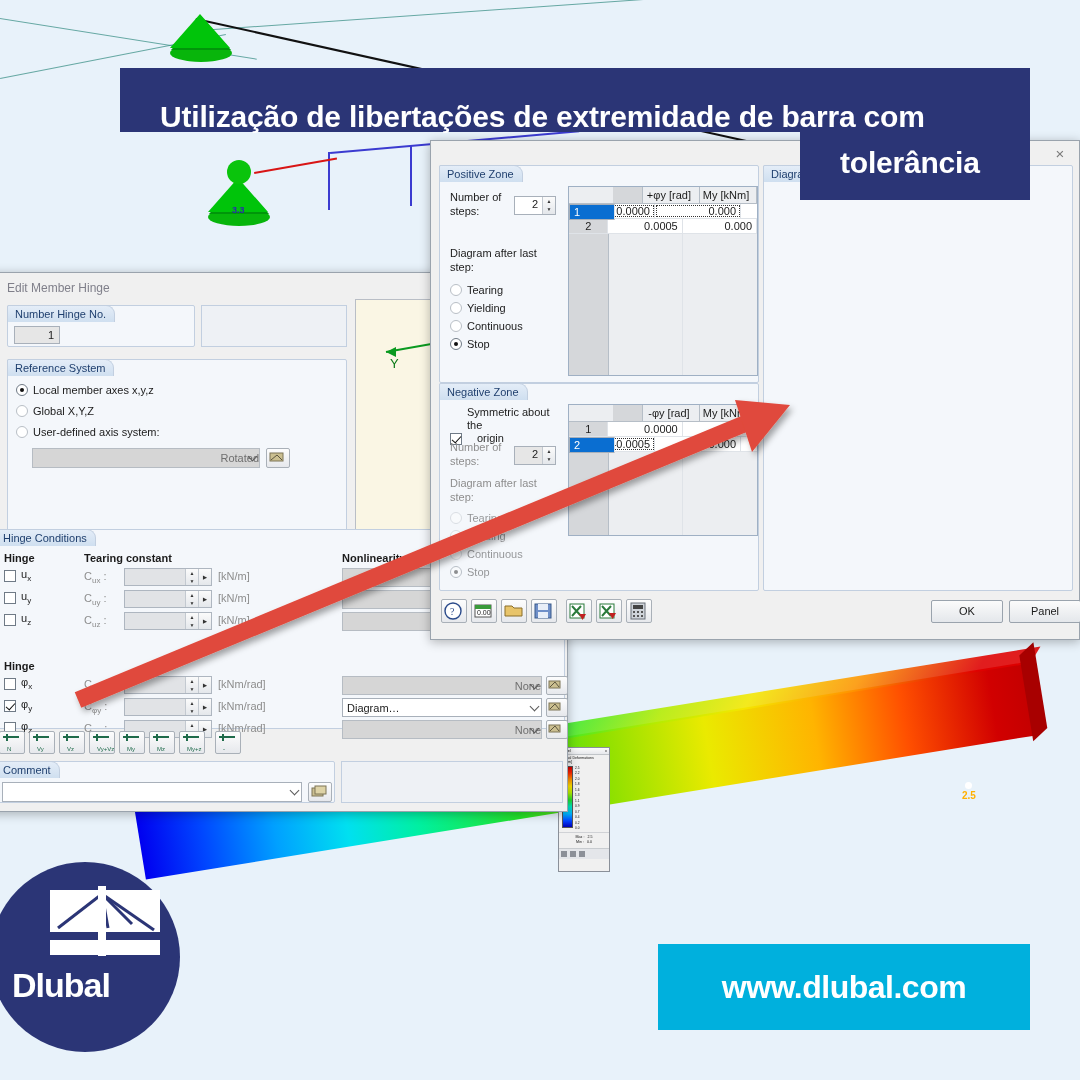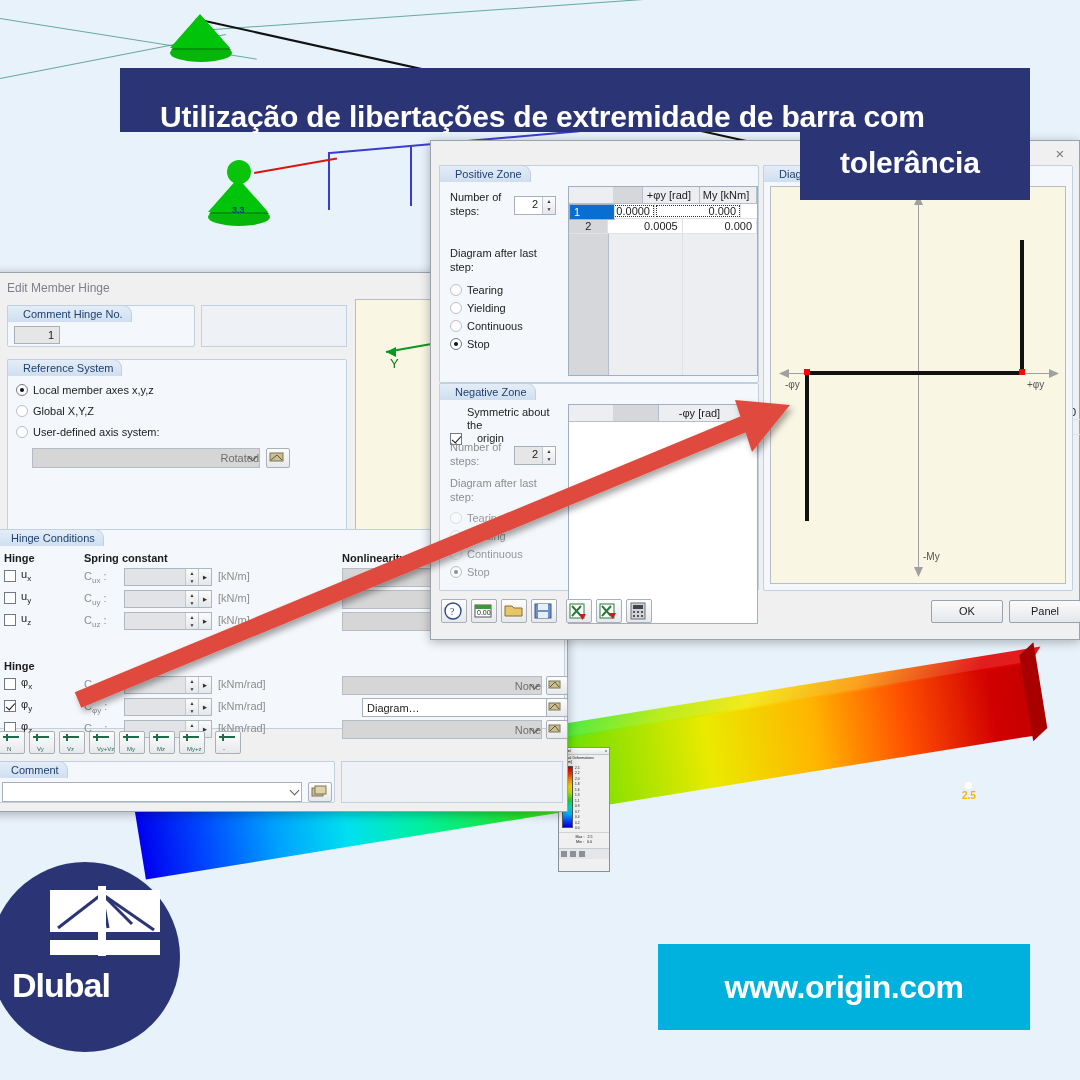--- a/index.html
+++ b/index.html
@@ -80,21 +80,21 @@
   #legend .lg-minmax { padding: 2px; line-height: 1.5; border-top: 1px solid #d0d2d6; margin-top: 2px;}
   #legend .lg-minmax div { display:flex; justify-content:center; gap:3px; }
   #legend .lg-tools { display:flex; gap:3px; padding: 2px; border-top: 1px solid #c8ccd0;
     background:#e4e6ea; }
   #legend .lg-tools i { width:6px; height:6px; display:block; background:#8c9098; }
 
   
   .dlg { position: absolute; background: #f0f0f0; border: 1px solid #9aa3ad;
     box-shadow: 0 2px 10px rgba(0,0,0,.28); font-size: 11px; color: #1b1b1b; }
   .grp { position: absolute; border: 1px solid #c2cfe0; background: #f4f7fb; border-radius: 2px; }
-  .grp > .grp-hd { position: absolute; left: -1px; top: -1px; height: 17px; padding: 2px 8px 0 15px;
+  .grp > .grp-hd { position: absolute; left: -1px; top: -1px; height: 17px; padding: 2px 8px 0 7px;
     background: linear-gradient(#e4edf8,#cfdff0); color: #1f3f6e; font-size: 11px;
     border: 1px solid #c2cfe0; border-bottom: none;
     border-top-left-radius: 2px; border-top-right-radius: 9px; }
   .lbl { position: absolute; color: #1b1b1b; }
   .dim { color: #8d8d8d; }
 
   .radio { position: absolute; display: flex; align-items: center; gap: 5px; }
   .radio .mk { width: 12px; height: 12px; border-radius: 50%; background: #fff;
     border: 1px solid #6f7a86; display: inline-block; position: relative; flex: 0 0 auto; }
   .radio.on .mk::after { content: ""; position: absolute; left: 3px; top: 3px;
@@ -260,21 +260,21 @@
     <i></i>
     <i></i>
   </div>
 </div>
 
 <div class="dlg" style="left:-12px; top:272px; width:580px; height:540px;">
 
   <div class="lbl" style="left:18px; top:8px; color:#7f7f8a; font-size:12px;">Edit Member Hinge</div>
 
   <div class="grp" style="left:18px; top:32px; width:188px; height:42px;">
-    <div class="grp-hd">Comment Hinge No.</div>
+    <div class="grp-hd">Number Hinge No.</div>
     <div class="field ro" style="left:6px; top:20px; width:46px; height:18px; text-align:right; padding:2px 5px 0 0;">
       <span>1</span>
     </div>
   </div>
   <div class="field" style="left:212px; top:32px; width:146px; height:42px; background:#eef1f5; border-color:#c2cfe0;"></div>
 
   <div class="grp" style="left:18px; top:86px; width:340px; height:180px;">
     <div class="grp-hd">Reference System</div>
 
     <div class="radio on" style="left:8px; top:24px;">
@@ -315,21 +315,21 @@
       <text x="161" y="173" font-size="9" fill="#444" font-family="Liberation Sans">z</text>
       <text x="150" y="208" font-size="13" fill="#444" font-family="Liberation Sans">M</text>
       <text x="164" y="213" font-size="9" fill="#444" font-family="Liberation Sans">z</text>
     </svg>
   </div>
 
   <div class="grp" style="left:6px; top:256px; width:570px; height:200px;">
     <div class="grp-hd">Hinge Conditions</div>
 
     <div class="lbl" style="left:8px; top:22px; font-weight:bold;">Hinge</div>
-    <div class="lbl" style="left:88px; top:22px; font-weight:bold;">Spring constant</div>
+    <div class="lbl" style="left:88px; top:22px; font-weight:bold;">Tearing constant</div>
     <div class="lbl" style="left:346px; top:22px; font-weight:bold;">Nonlinearity</div>
 
     <div id="trans-rows">
         <div class="chk" style="left: 8px; top: 38px; align-items: center;">
           <span class="mk"></span>
       <span>u<sub style="font-size:8px">x</sub></span>
         </div>
         <div class="lbl dim" style="left: 88px; top: 40px;">C<sub style="font-size:8px">ux</sub> :</div>
         <div class="spin" style="left: 128px; top: 38px; width: 88px; height: 18px; background: rgb(225, 227, 230); border-color: rgb(174, 182, 192);">
           <span class="v"></span>
@@ -435,21 +435,21 @@
           <span class="v"></span>
           <span class="ar">
             <b>▲</b>
             <b>▼</b>
           </span>
       <span class="ar">
             <b>▶</b>
           </span>
         </div>
         <div class="lbl dim" style="left: 222px; top: 170px;">[kNm/rad]</div>
-        <div class="sel" style="left: 366px; top: 168px; width: 200px; height: 19px;">
+        <div class="sel" style="left: 346px; top: 168px; width: 200px; height: 19px;">
           <span>Diagram…</span>
       <span class="cv"></span>
         </div>
         <div class="tbtn" style="left: 550px; top: 168px; width: 22px; height: 19px;"><svg width="18" height="15" viewBox="0 0 18 15">
       <rect x="2" y="4" width="11" height="7" fill="#cbbf90" stroke="#7d7456"></rect>
       <path d="M3 10 L8 5 L12 10" fill="none" stroke="#5d5640"></path>
           </svg></div>
         <div class="chk" style="left: 8px; top: 190px; align-items: center;">
           <span class="mk"></span>
       <span>φ<sub style="font-size:8px">z</sub></span>
@@ -634,21 +634,21 @@
         <div class="radio off" style="left: 10px; top: 164px; opacity: 0.45;">
           <span class="mk"></span>
       <span>Continuous</span>
         </div>
         <div class="radio on" style="left: 10px; top: 182px; opacity: 0.45;">
           <span class="mk"></span>
       <span>Stop</span>
         </div>
       </div>
 
-    <div class="tbl" style="left:128px; top:20px; width:190px; height:220px; display:flex; flex-direction:row;gap:32px;">
+    <div class="tbl" style="left:128px; top:20px; width:190px; height:132px; display:flex; flex-direction:column;">
       <div class="hdr">
         <div class="c0" style="background:#d5d7da;"></div>
         <div class="c1" style="text-align:center;">-φy [rad]</div>
         <div class="c2" style="text-align:center;">My [kNm]</div>
       </div>
       <div id="neg-rows">
           <div class="row">
             <div class="c0">1</div>
       <div class="c1">0.0000</div>
       <div class="c2">0.000</div>
@@ -662,39 +662,20 @@
       <div class="fillrow">
         <div class="f0"></div>
           <div class="f1"></div>
           <div class="f2"></div>
       </div>
     </div>
   </div>
 
   <div class="grp" style="left:332px; top:24px; width:310px; height:426px;">
     <div class="grp-hd">Diagram</div>
-    <div id="chart" style="left:6px; top:20px; width:296px; height:398px;">
-      <div class="ax" style="left:147px; top:12px; width:1px; height:374px;"></div>
-      <div class="ax" style="left:12px; top:186px; width:272px; height:1px;"></div>
-      <svg width="296" height="398" style="position:absolute; left:0; top:0;">
-        <polygon points="147.5,8 143,18 152,18" fill="#a0a0a0"></polygon>
-        <polygon points="147.5,390 143,380 152,380" fill="#a0a0a0"></polygon>
-        <polygon points="8,186.5 18,182 18,191" fill="#a0a0a0"></polygon>
-        <polygon points="288,186.5 278,182 278,191" fill="#a0a0a0"></polygon>
-      </svg>
-
-      <div class="curve" style="left:34px; top:184px; width:218px; height:4px;"></div>
-      <div class="curve" style="left:249px; top:53px; width:4px; height:133px;"></div>
-      <div class="curve" style="left:34px; top:186px; width:4px; height:148px;"></div>
-      <div class="pt" style="left:33px; top:182px;"></div>
-      <div class="pt" style="left:248px; top:182px;"></div>
-      <div class="axlab" style="left:14px; top:192px;">-φy</div>
-      <div class="axlab" style="left:256px; top:192px;">+φy</div>
-      <div class="axlab" style="left:152px; top:364px;">-My</div>
-    </div>
   </div>
 
   <div id="diag-toolbar" style="position:absolute; left:10px; top:458px; height:26px;"><div class="tbtn" style="position: relative; display: inline-block; width: 26px; height: 24px; margin-right: 4px; vertical-align: top;"><svg width="22" height="22" viewBox="0 0 22 22">
           <circle cx="11" cy="11" r="8" fill="#fff" stroke="#2a4a8a" stroke-width="1.4"></circle>
           <text x="8" y="15" font-size="10" fill="#2a4a8a" font-family="Liberation Serif">?</text>
         </svg></div><div class="tbtn" style="position: relative; display: inline-block; width: 26px; height: 24px; margin-right: 4px; vertical-align: top;"><svg width="22" height="22" viewBox="0 0 22 22">
           <rect x="3" y="5" width="16" height="12" fill="#fff" stroke="#555"></rect>
           <rect x="3" y="5" width="16" height="4" fill="#3a9a3a"></rect>
           <text x="5" y="15" font-size="7" fill="#222" font-family="Liberation Sans">0.00</text>
         </svg></div><div class="tbtn" style="position: relative; display: inline-block; width: 26px; height: 24px; margin-right: 4px; vertical-align: top;"><svg width="22" height="22" viewBox="0 0 22 22">
@@ -752,14 +733,14 @@
       <path d="M52 4 L82 34" stroke="#2b3576" stroke-width="3" fill="none"></path>
       <path d="M52 4 L104 40" stroke="#2b3576" stroke-width="3" fill="none"></path>
     </svg>
     <div class="bx2"></div>
     <div class="pole"></div>
   </div>
   <div class="wordmark">Dlubal</div>
 </div>
 
 <div id="url-banner">
-  <span>www.origin.com</span>
+  <span>www.dlubal.com</span>
 </div>
 
 </body></html>

